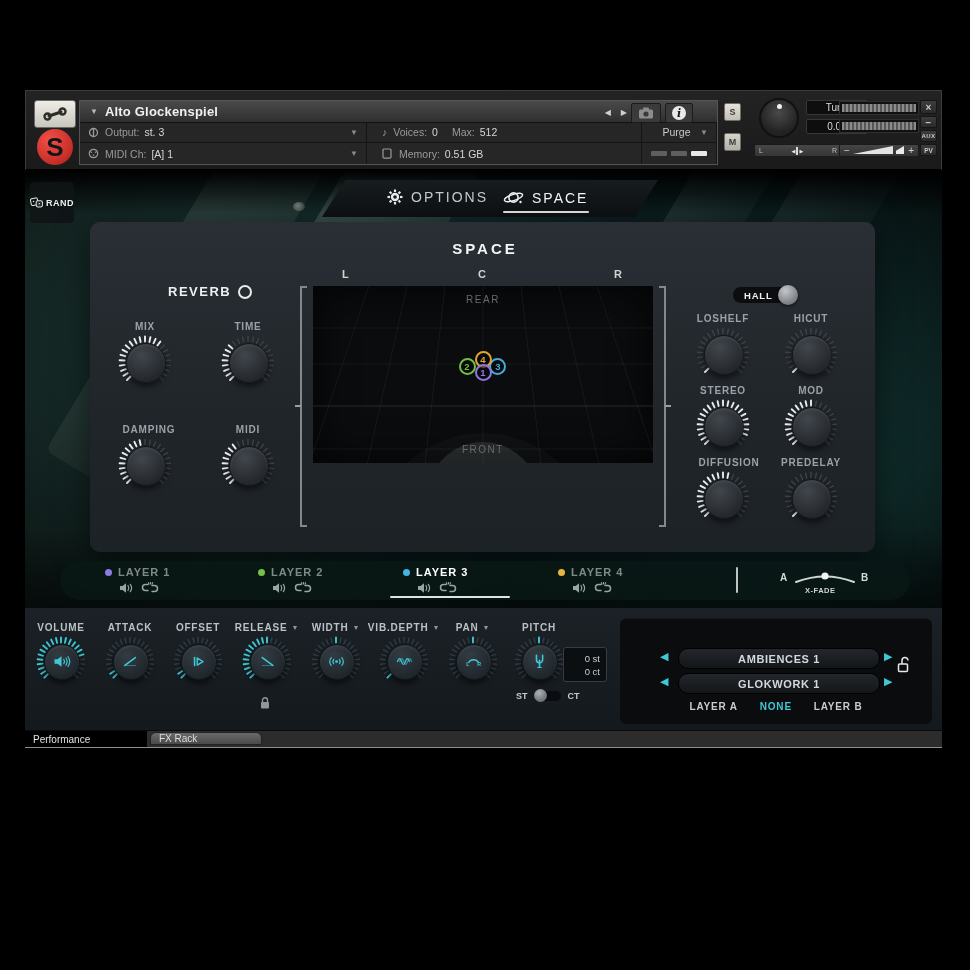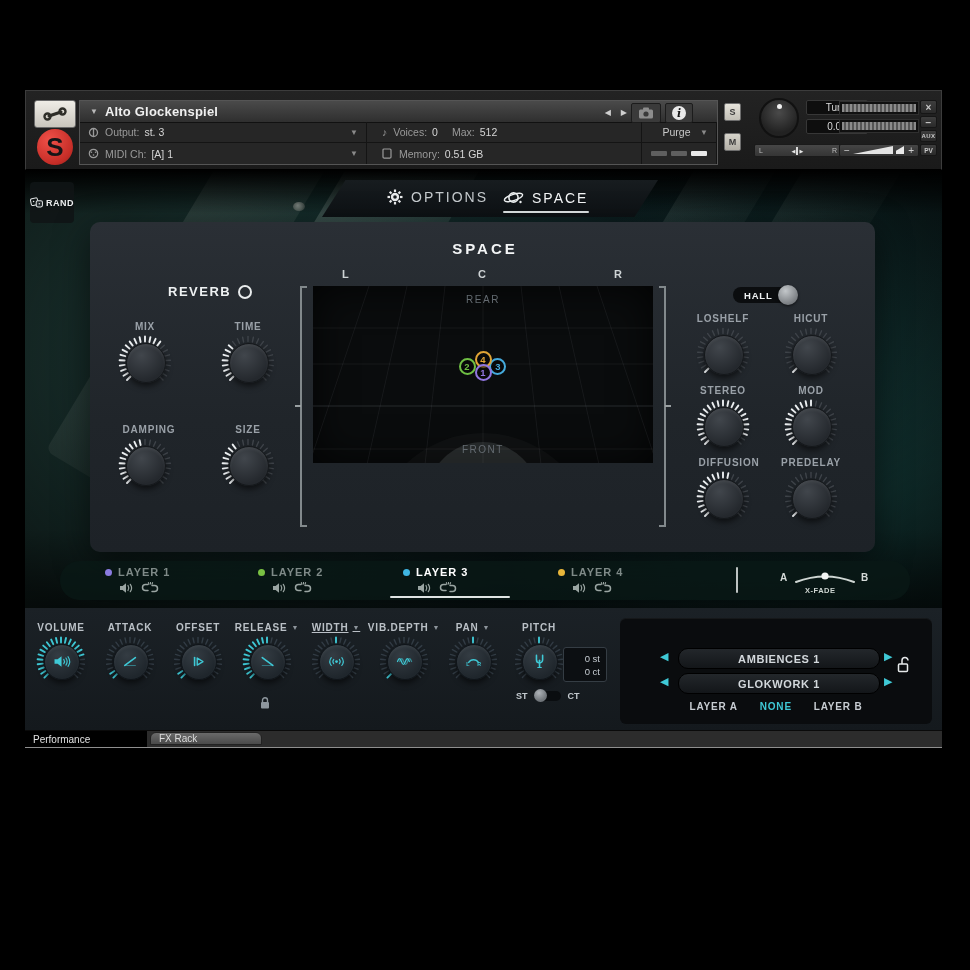--- a/index.html
+++ b/index.html
@@ -596,21 +596,21 @@
           <line x1="51.5" y1="19.8" x2="46.7" y2="21.2" stroke="#3f444a" stroke-width="1.4" stroke-linecap="round"></line>
           <line x1="52.4" y1="25.2" x2="47.4" y2="25.5" stroke="#3f444a" stroke-width="1.4" stroke-linecap="round"></line>
           <line x1="52.2" y1="30.6" x2="47.3" y2="29.9" stroke="#3f444a" stroke-width="1.4" stroke-linecap="round"></line>
           <line x1="50.9" y1="35.9" x2="46.2" y2="34.2" stroke="#3f444a" stroke-width="1.4" stroke-linecap="round"></line>
           <line x1="48.5" y1="40.8" x2="44.2" y2="38.1" stroke="#3f444a" stroke-width="1.4" stroke-linecap="round"></line>
           <line x1="45.0" y1="45.0" x2="41.5" y2="41.5" stroke="#3f444a" stroke-width="1.4" stroke-linecap="round"></line>
         </svg><div class="kbody top" style="top: 8px; left: 8px; height: 38px; width: 38px;"></div></div>
     </div>
     <div class="knobunit" style="left: 200px; top: 424px;">
       <div class="klabel" style="color: rgb(154, 161, 168);">
-        <span>SIZE</span>
+        <span>MIDI</span>
       </div>
       <div class="knob" style="width: 54px; height: 54px;"><svg width="54" height="54" viewBox="0 0 54 54">
           <line x1="9.0" y1="45.0" x2="12.5" y2="41.5" stroke="#edf0f2" stroke-width="1.9" stroke-linecap="round"></line>
           <line x1="5.5" y1="40.8" x2="9.8" y2="38.1" stroke="#edf0f2" stroke-width="1.9" stroke-linecap="round"></line>
           <line x1="3.1" y1="35.9" x2="7.8" y2="34.2" stroke="#edf0f2" stroke-width="1.9" stroke-linecap="round"></line>
           <line x1="1.8" y1="30.6" x2="6.7" y2="29.9" stroke="#edf0f2" stroke-width="1.9" stroke-linecap="round"></line>
           <line x1="1.6" y1="25.2" x2="6.6" y2="25.5" stroke="#edf0f2" stroke-width="1.9" stroke-linecap="round"></line>
           <line x1="2.5" y1="19.8" x2="7.3" y2="21.2" stroke="#edf0f2" stroke-width="1.9" stroke-linecap="round"></line>
           <line x1="4.6" y1="14.8" x2="9.0" y2="17.2" stroke="#edf0f2" stroke-width="1.9" stroke-linecap="round"></line>
           <line x1="7.7" y1="10.3" x2="11.5" y2="13.6" stroke="#edf0f2" stroke-width="1.9" stroke-linecap="round"></line>
@@ -946,21 +946,21 @@
           <line x1="44.8" y1="37.7" x2="40.6" y2="35.0" stroke="#333d46" stroke-width="1.4" stroke-linecap="round"></line>
           <line x1="41.6" y1="41.6" x2="38.1" y2="38.1" stroke="#333d46" stroke-width="1.4" stroke-linecap="round"></line>
         </svg><div class="kbody bot" style="top: 8px; left: 8px; height: 34px; width: 34px;">
           <div class="kicon"><svg viewBox="0 0 24 24" width="100%" height="100%">
               <path d="M6 7.5l12 9" stroke="#3fc9d6" stroke-width="1.8" fill="none" stroke-linecap="round"></path>
               <path d="M6 16.5h12" stroke="#3fc9d6" stroke-width="1.3" opacity=".45" stroke-linecap="round"></path>
             </svg></div>
         </div></div>
     </div>
     <div class="knobunit" style="left: 288px; top: 622px;">
-      <div class="klabel" style="color: rgb(186, 192, 198); text-decoration: underline;">
+      <div class="klabel" style="color: rgb(186, 192, 198);">
         <span>WIDTH</span>
         <span class="dd">▼</span>
       </div>
       <div class="knob" style="width: 50px; height: 50px;"><svg width="50" height="50" viewBox="0 0 50 50">
           <line x1="8.4" y1="41.6" x2="11.9" y2="38.1" stroke="#333d46" stroke-width="1.4" stroke-linecap="round"></line>
           <line x1="5.2" y1="37.7" x2="9.4" y2="35.0" stroke="#333d46" stroke-width="1.4" stroke-linecap="round"></line>
           <line x1="3.0" y1="33.2" x2="7.7" y2="31.5" stroke="#333d46" stroke-width="1.4" stroke-linecap="round"></line>
           <line x1="1.7" y1="28.3" x2="6.7" y2="27.6" stroke="#333d46" stroke-width="1.4" stroke-linecap="round"></line>
           <line x1="1.6" y1="23.3" x2="6.5" y2="23.7" stroke="#333d46" stroke-width="1.4" stroke-linecap="round"></line>
           <line x1="2.5" y1="18.4" x2="7.2" y2="19.8" stroke="#333d46" stroke-width="1.4" stroke-linecap="round"></line>

